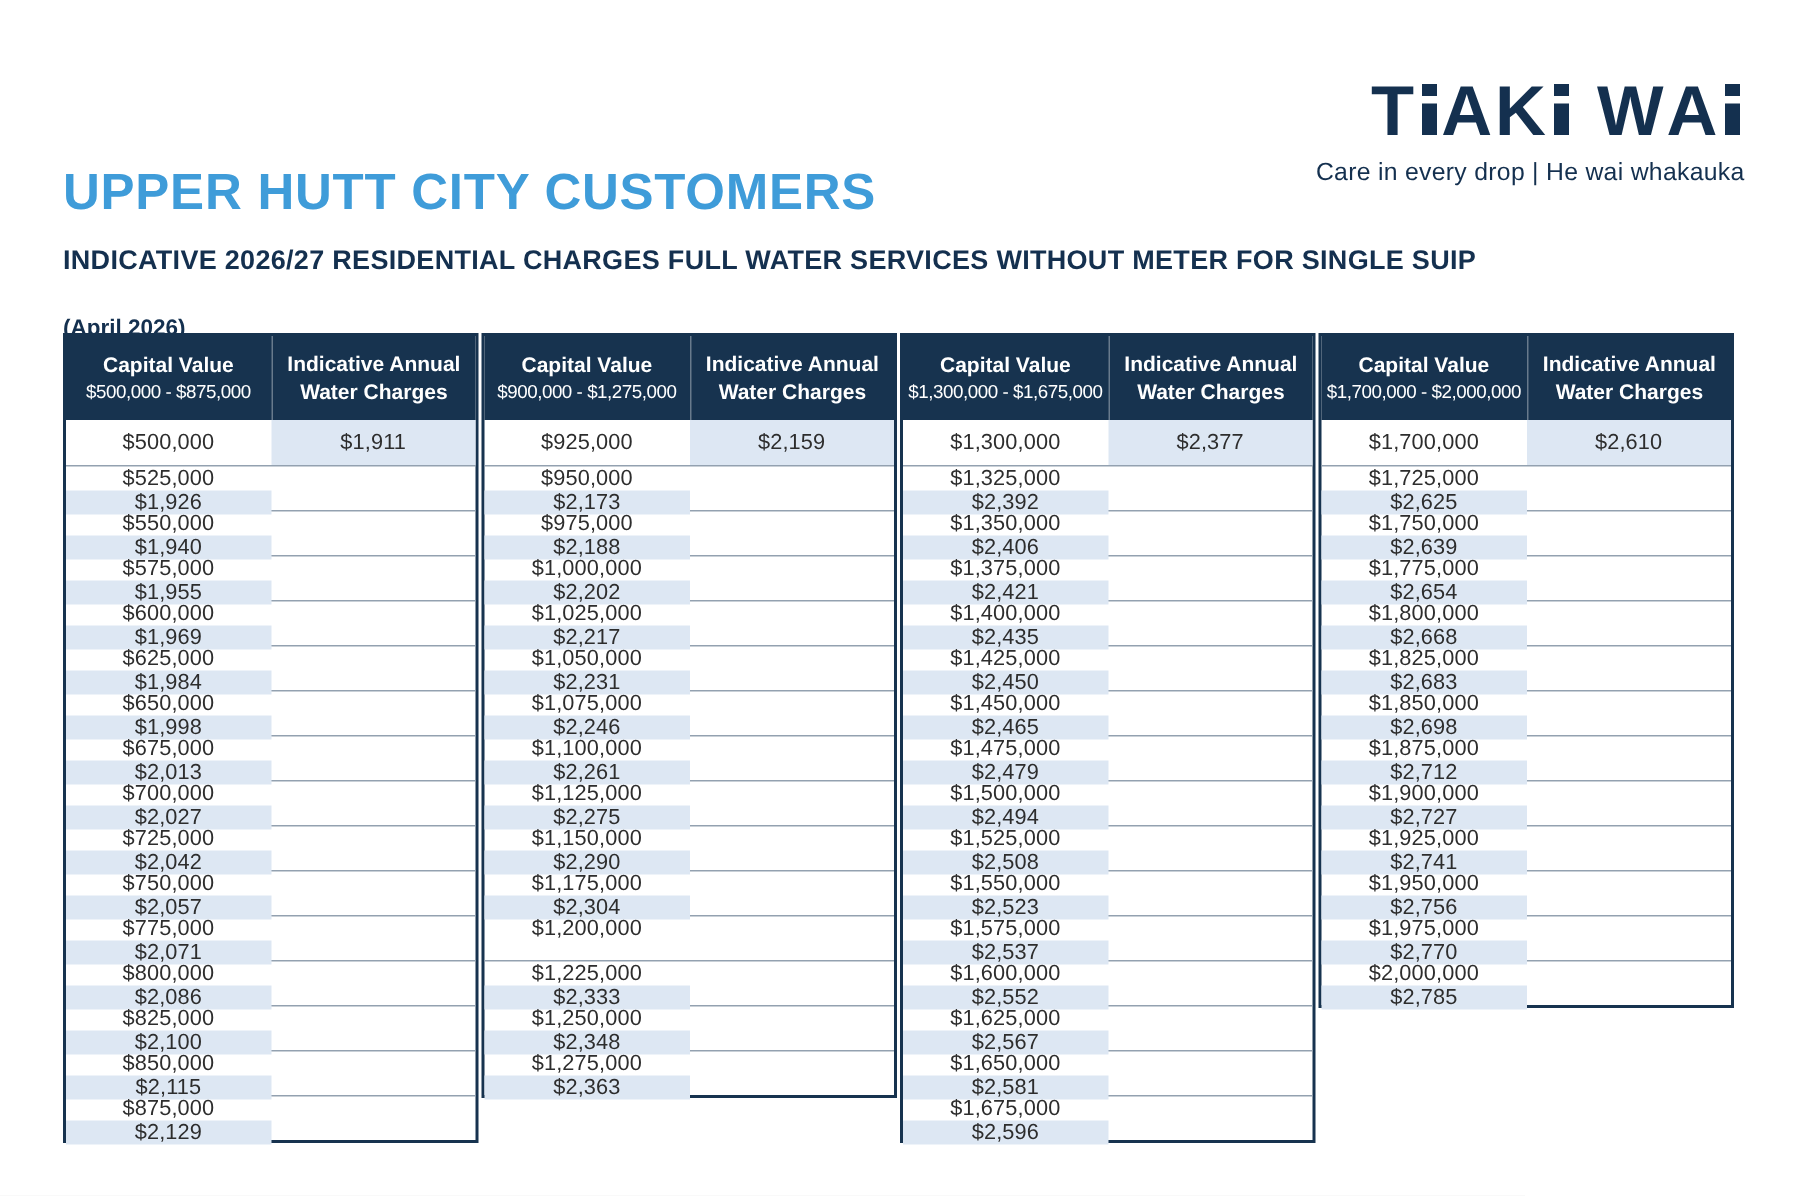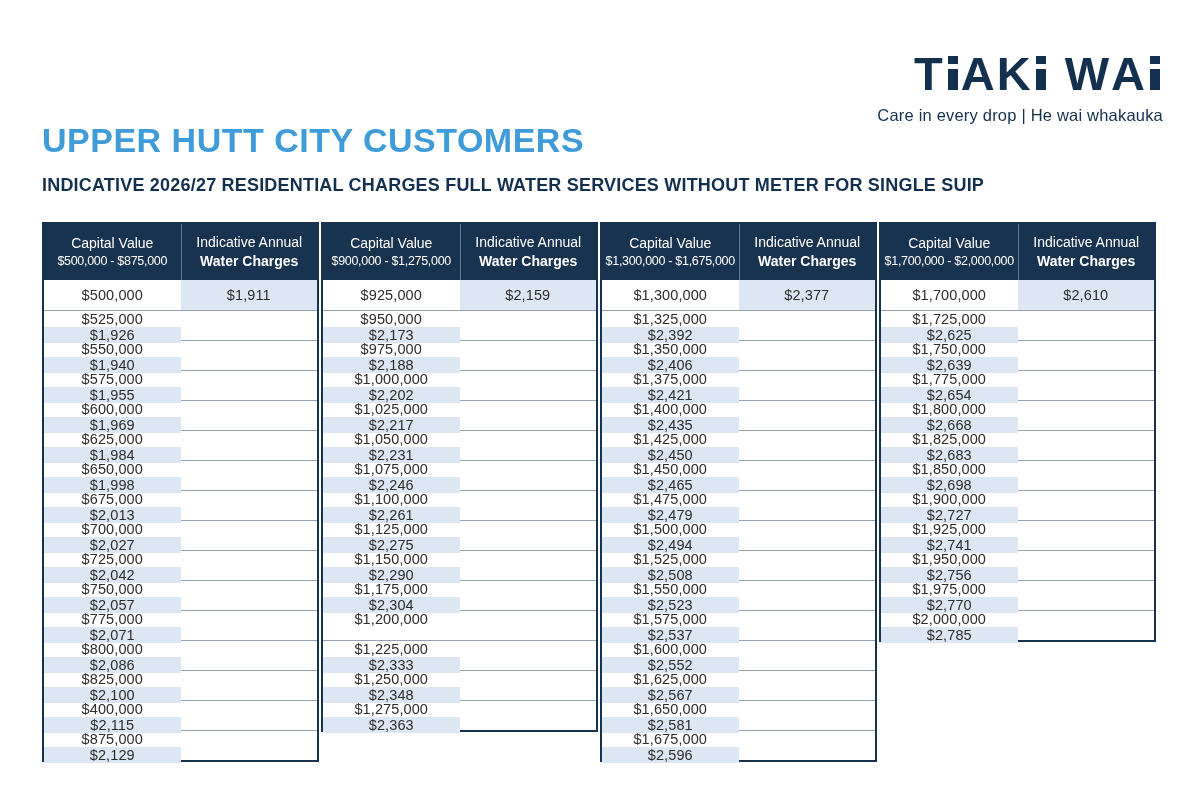--- a/index.html
+++ b/index.html
@@ -27,39 +27,39 @@
     letter-spacing:2px;white-space:nowrap;
   }
   .logo-ch{display:inline-block;}
   .logo-space{display:inline-block;width:16px;}
   .logo-i{display:inline-block;position:relative;width:10px;height:34px;margin:0 3px;}
   .logo-i .dot{position:absolute;top:0;left:0;width:10px;height:8px;background:var(--navy);}
   .logo-i .stem{position:absolute;bottom:0;left:0;width:10px;height:21px;background:var(--navy);}
   .tagline{margin-top:9px;color:var(--navy);font-size:16.5px;letter-spacing:0.2px;}
 
   
-  .titles{position:absolute;left:42px;top:122px;}
+  .titles{position:absolute;left:42px;top:110px;}
   .page-title{color:var(--title-blue);font-size:34px;font-weight:bold;letter-spacing:0.5px;line-height:1.1;}
   .page-subtitle{margin-top:16px;color:var(--navy);font-size:18px;font-weight:bold;letter-spacing:0.2px;}
   .date-note{margin-top:26px;color:var(--navy);font-size:15px;font-weight:bold;}
 
   
   .rates-table{position:absolute;left:42px;top:222px;display:flex;align-items:flex-start;}
   .table-group{
     width:277px;border:2px solid var(--header-bg);
     background:#fff;margin-right:2px;
   }
   .table-group:last-child{margin-right:0;}
   .group-header{display:flex;height:56px;background:var(--header-bg);color:#fff;}
   .hcell{
     width:50%;display:flex;flex-direction:column;align-items:center;justify-content:center;
     text-align:center;line-height:1.35;padding:0 2px;
   }
   .hcell + .hcell{border-left:1px solid rgba(255,255,255,0.35);}
-  .hcell .l1{font-weight:normal;font-size:14px;white-space:nowrap;}
+  .hcell .l1{font-weight:bold;font-size:14px;white-space:nowrap;}
   .hcell .l2{font-weight:normal;font-size:12.5px;letter-spacing:-0.3px;white-space:nowrap;}
   .hcell.charges .l2{font-weight:bold;font-size:14px;letter-spacing:0;}
   .trow{display:flex;height:30px;}
   .trow + .trow{border-top:1px solid var(--row-border);flex-direction:column;}
   .cell{
     width:50%;display:flex;align-items:center;justify-content:center;
     font-size:14.5px;color:var(--cell-text);letter-spacing:0.1px;
   }
   .cell.charge{background:var(--charge-bg);}
 </style>
@@ -141,21 +141,21 @@
         </div>
         <div class="trow">
           <div class="cell cap">$800,000</div>
           <div class="cell charge">$2,086</div>
         </div>
         <div class="trow">
           <div class="cell cap">$825,000</div>
           <div class="cell charge">$2,100</div>
         </div>
         <div class="trow">
-          <div class="cell cap">$400,000</div>
+          <div class="cell cap">$850,000</div>
           <div class="cell charge">$2,115</div>
         </div>
         <div class="trow">
           <div class="cell cap">$875,000</div>
           <div class="cell charge">$2,129</div>
         </div>
       </div>
       <div class="table-group">
         <div class="group-header">
           <div class="hcell capital">
@@ -336,20 +336,24 @@
         </div>
         <div class="trow">
           <div class="cell cap">$1,825,000</div>
           <div class="cell charge">$2,683</div>
         </div>
         <div class="trow">
           <div class="cell cap">$1,850,000</div>
           <div class="cell charge">$2,698</div>
         </div>
         <div class="trow">
+          <div class="cell cap">$1,875,000</div>
+          <div class="cell charge">$2,712</div>
+        </div>
+        <div class="trow">
           <div class="cell cap">$1,900,000</div>
           <div class="cell charge">$2,727</div>
         </div>
         <div class="trow">
           <div class="cell cap">$1,925,000</div>
           <div class="cell charge">$2,741</div>
         </div>
         <div class="trow">
           <div class="cell cap">$1,950,000</div>
           <div class="cell charge">$2,756</div>

